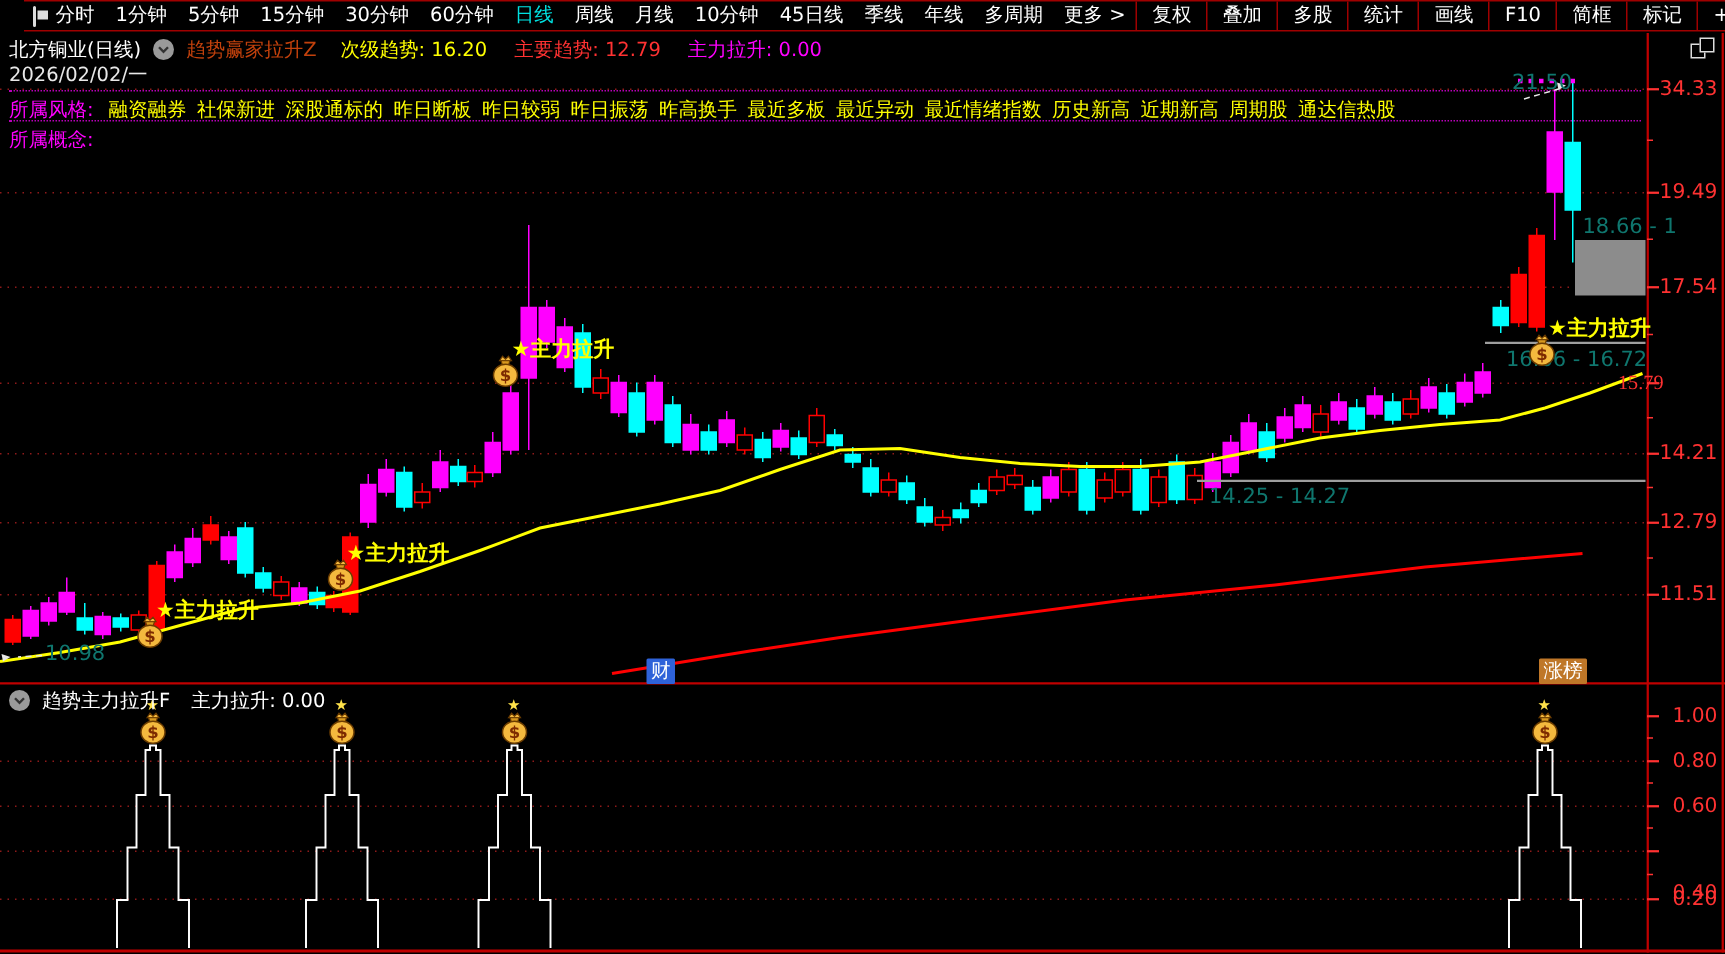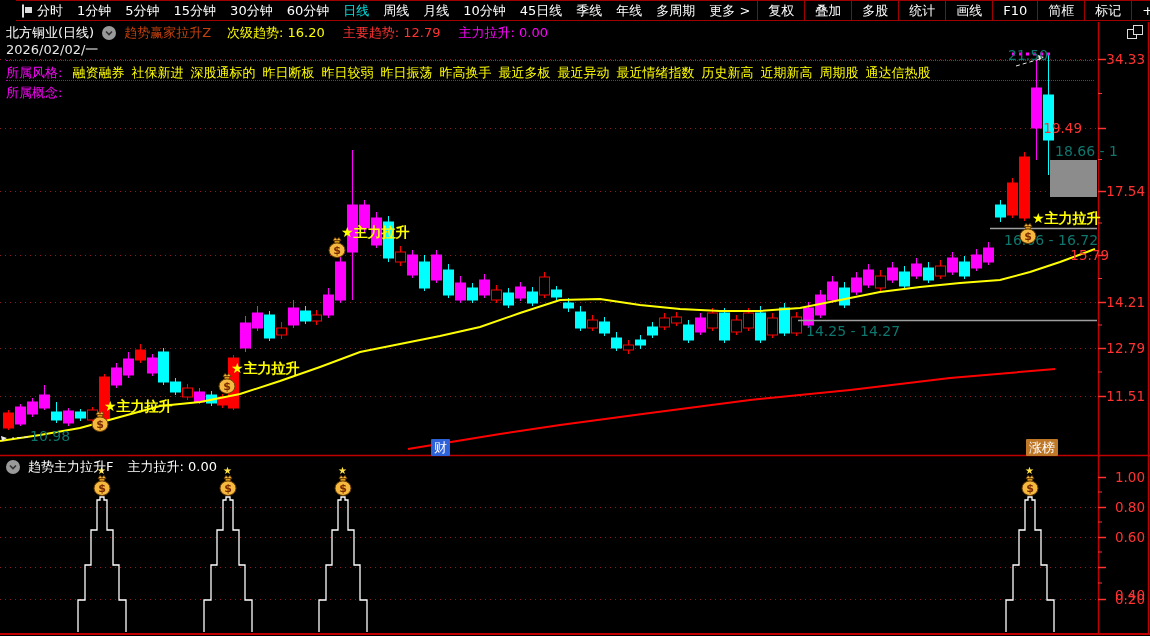--- a/index.html
+++ b/index.html
@@ -369,23 +369,23 @@
       <g>
         <polyline points="78,632 78,600 85,600 85,565 91,565 91,530 97,530 97,500 100,500 100,497 104,497 104,500 107,500 107,530 113,530 113,565 119,565 119,600 126,600 126,632" fill="none" stroke="#ffffff" stroke-width="1.3"></polyline>
         <polyline points="204,632 204,600 211,600 211,565 217,565 217,530 223,530 223,500 226,500 226,497 230,497 230,500 233,500 233,530 239,530 239,565 245,565 245,600 252,600 252,632" fill="none" stroke="#ffffff" stroke-width="1.3"></polyline>
         <polyline points="319,632 319,600 326,600 326,565 332,565 332,530 338,530 338,500 341,500 341,497 345,497 345,500 348,500 348,530 354,530 354,565 360,565 360,600 367,600 367,632" fill="none" stroke="#ffffff" stroke-width="1.3"></polyline>
         <polyline points="1006,632 1006,600 1013,600 1013,565 1019,565 1019,530 1025,530 1025,500 1028,500 1028,497 1032,497 1032,500 1035,500 1035,530 1041,530 1041,565 1047,565 1047,600 1054,600 1054,632" fill="none" stroke="#ffffff" stroke-width="1.3"></polyline>
       </g>
     </svg>
 
 <div id="overlay" class="abs" style="left:0;top:0;width:1150px;height:636px;pointer-events:none;">
       <div class="lbl axlbl" style="left: 1103px; top: 51px;">34.33</div>
-      <div class="lbl axlbl" style="left: 1040px; top: 120px;">19.49</div>
+      <div class="lbl axlbl" style="left: 1103px; top: 120px;">19.49</div>
       <div class="lbl axlbl" style="left: 1103px; top: 183px;">17.54</div>
-      <div class="lbl axlbl" style="left: 1067px; top: 247px;">15.79</div>
+      <div class="lbl axlbl" style="left: 1067px; top: 247px; font-family: Liberation Serif, serif;">15.79</div>
       <div class="lbl axlbl" style="left: 1103px; top: 294px;">14.21</div>
       <div class="lbl axlbl" style="left: 1103px; top: 340px;">12.79</div>
       <div class="lbl axlbl" style="left: 1103px; top: 388px;">11.51</div>
       <div class="lbl axlbl" style="left: 1103px; top: 469px;">1.00</div>
       <div class="lbl axlbl" style="left: 1103px; top: 499px;">0.80</div>
       <div class="lbl axlbl" style="left: 1103px; top: 529px;">0.60</div>
       <div class="lbl axlbl" style="left: 1103px; top: 587px;">0.40</div>
       <div class="lbl axlbl" style="left: 1103px; top: 591px;">0.20</div>
       <div class="lbl note" style="left: 1008px; top: 47px;">21.50</div>
       <div class="lbl note" style="left: 1055px; top: 143px;">18.66 - 1</div>

